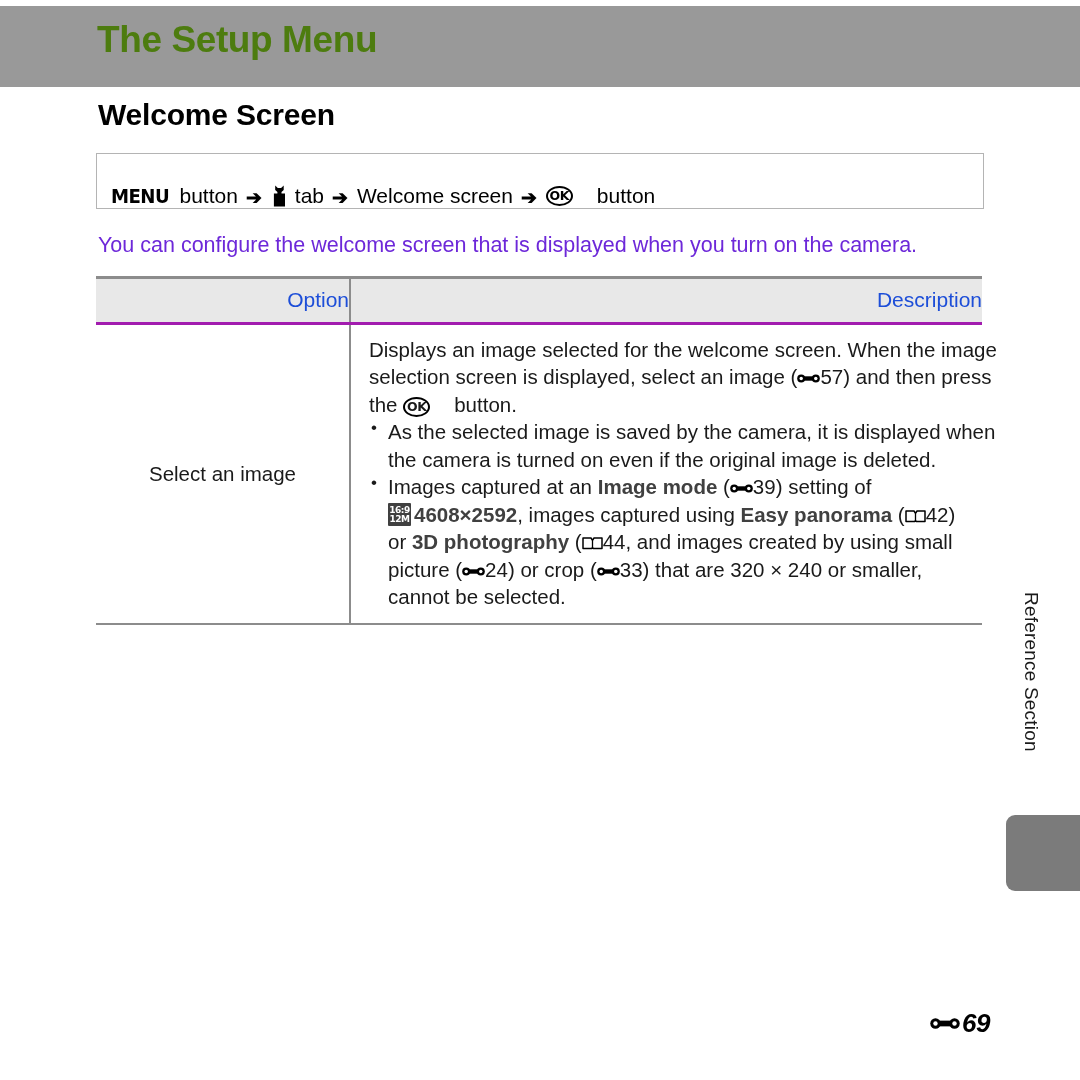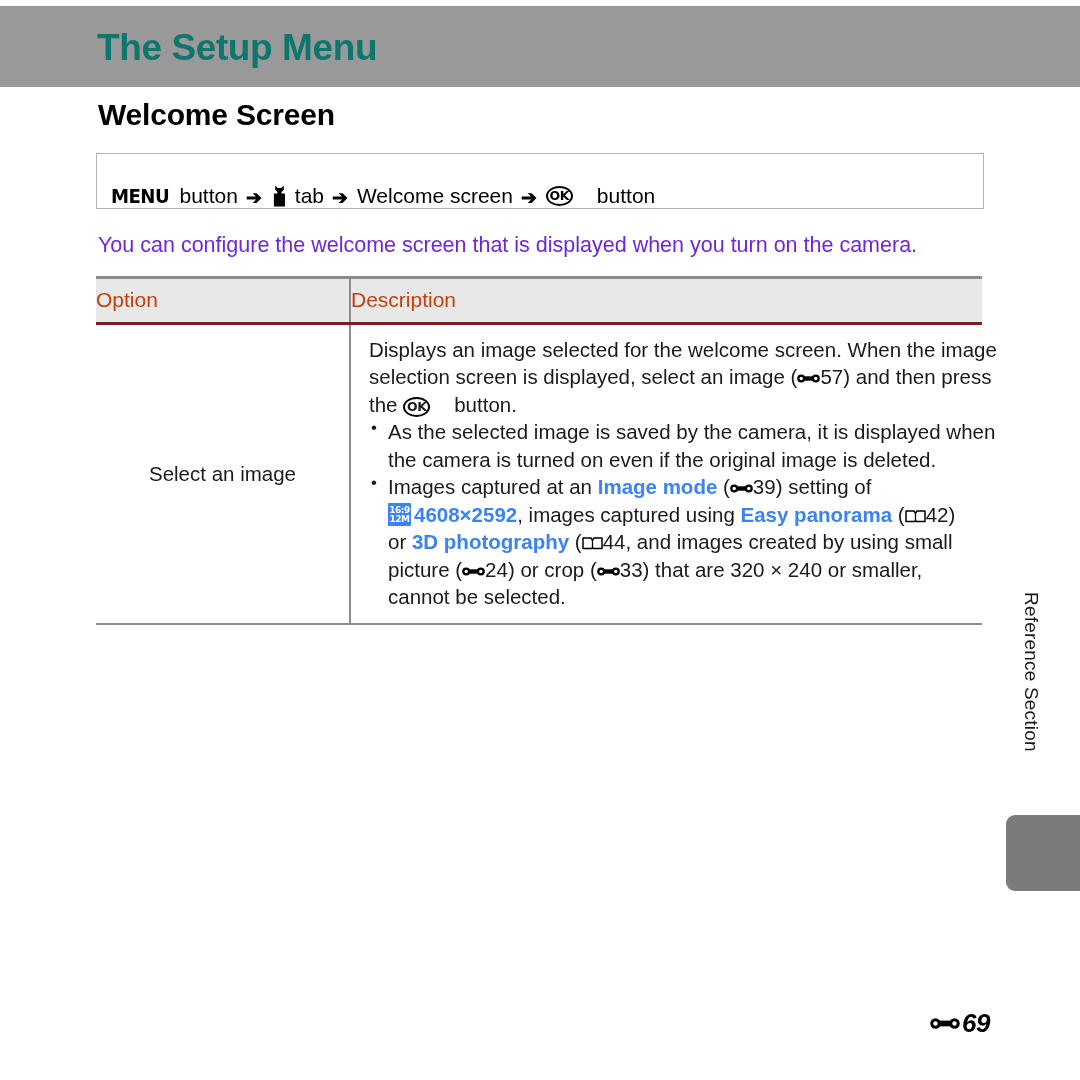--- a/index.html
+++ b/index.html
@@ -21,25 +21,25 @@
     position: absolute;
     left: 0;
     top: 6px;
     width: 1080px;
     height: 81px;
     background: #999999;
   }
   .chapter-title {
     position: absolute;
     left: 97px;
-    top: 27px;
+    top: 19px;
     font-size: 37px;
     font-weight: bold;
     letter-spacing: -0.4px;
-    color: #0f766e;
+    color: #4d7c0f;
     white-space: nowrap;
   }
 
   
   .section-title {
     position: absolute;
     left: 98px;
     top: 98px;
     font-size: 30px;
     font-weight: bold;
@@ -136,26 +136,26 @@
     width: 886px;
     border-collapse: collapse;
     table-layout: fixed;
   }
   .opt-table col.c1 { width: 254px; }
   .opt-table col.c2 { width: 632px; }
 
   .opt-table thead th {
     background: #e8e8e8;
     border-top: 3px solid #8c8c8c;
-    border-bottom: 3px solid #7f1d1d;
+    border-bottom: 3px solid #a21caf;
     font-size: 21px;
     font-weight: normal;
-    color: #c2410c;
+    color: #1d4ed8;
     padding: 9px 0 10px 0;
-    text-align: left;
+    text-align: right;
   }
   .opt-table thead th.h1 { border-right: 2px solid #8c8c8c; }
 
   .opt-table tbody td {
     border-bottom: 2px solid #8c8c8c;
     vertical-align: top;
     font-size: 20.5px;
     color: #1a1a1a;
     padding: 11px 0 12px 0;
     line-height: 1.34;
@@ -190,21 +190,21 @@
     margin: 0;
   }
   ul.blist > li::before {
     content: "\2022";
     position: absolute;
     left: 2px;
     top: -1px;
     font-size: 17px;
   }
 
-  b { font-weight: bold; color: #3b82f6; }
+  b { font-weight: bold; color: #404040; }
 
   
   .e-ico {
     display: inline-block;
     width: 23px;
     height: 13px;
     position: relative;
     vertical-align: -1px;
     margin: 0 0px 0 0px;
   }
@@ -218,21 +218,21 @@
     position: relative;
     vertical-align: -1px;
   }
   .book-ico svg { display: block; }
 
   
   .immode-ico {
     display: inline-block;
     width: 23px;
     height: 23px;
-    background: #3b82f6;
+    background: #404040;
     color: #fff;
     vertical-align: -4px;
     margin-right: 3px;
     position: relative;
     border-radius: 1px;
   }
   .immode-ico .r1, .immode-ico .r2 {
     position: absolute;
     left: 0; right: 0;
     text-align: center;

